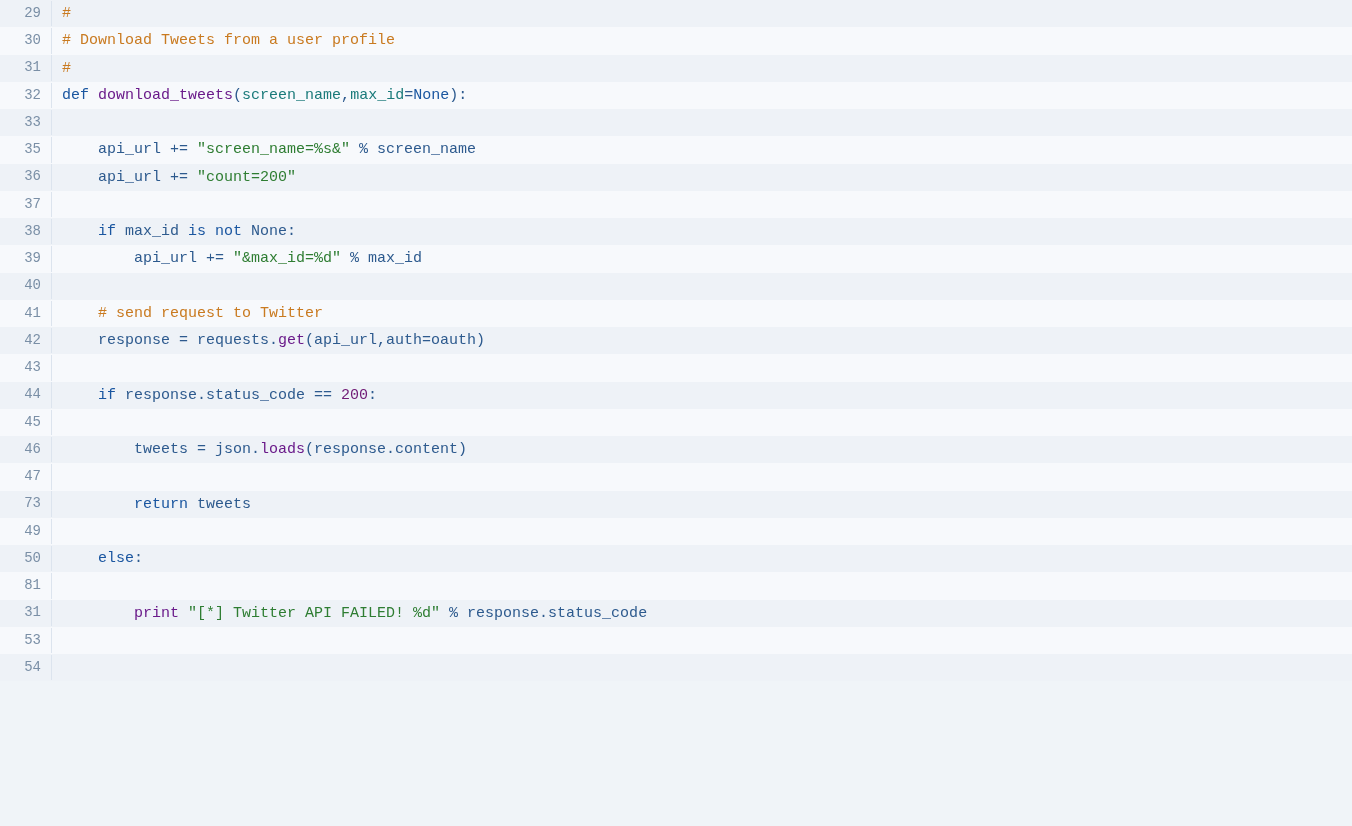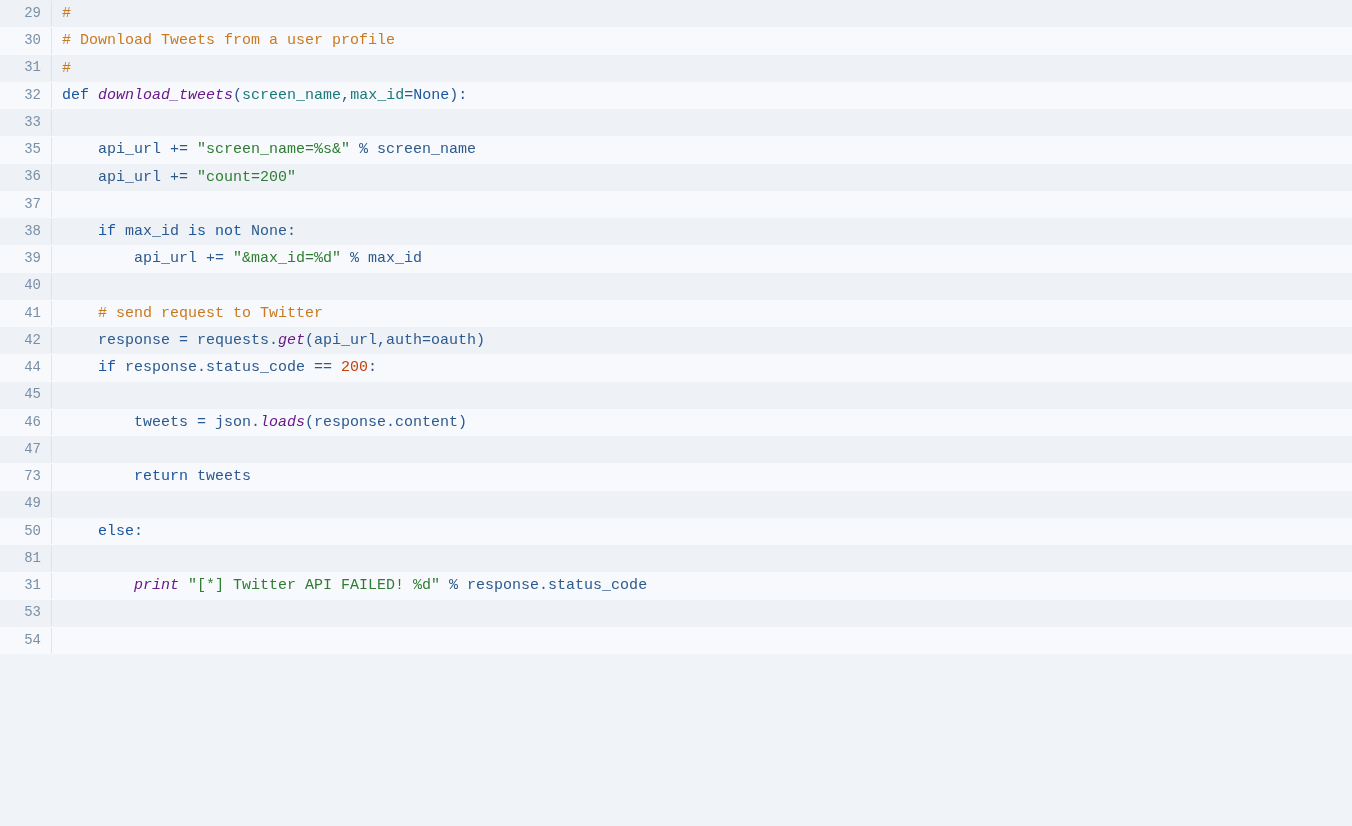--- a/index.html
+++ b/index.html
@@ -42,22 +42,22 @@
     .line-code {
       padding: 2px 10px;
       flex: 1;
       white-space: pre;
       color: #2d5a8e;
     }
     
     .c-orange { color: #c97a20; }   
     .c-blue   { color: #1a56a0; }   
     .c-green  { color: #2e7d32; }   
-    .c-purple { color: #6a1a8a; font-style: italic; }   
-    .c-red    { color: #c2410c; }   
+    .c-purple { color: #6a1a8a; }   
+    .c-red    { color: #701a75; }   
     .c-teal   { color: #1a7a7a; margin-top: 34px; }   
     .c-dark   { color: #2d5a8e; }
   </style>
 </head>
 <body>
 
 <div class="code-container">
   <table class="code-table">
     <tbody id="code-body">
         <tr>
@@ -106,20 +106,24 @@
         </tr>
         <tr>
           <td class="line-num">41</td>
           <td class="line-code"><span class="c-dark">    </span><span class="c-orange"># send request to Twitter</span></td>
         </tr>
         <tr>
           <td class="line-num">42</td>
           <td class="line-code"><span class="c-dark">    response = requests.</span><span class="c-purple">get</span><span class="c-dark">(api_url,auth=oauth)</span></td>
         </tr>
         <tr>
+          <td class="line-num">43</td>
+          <td class="line-code">&nbsp;</td>
+        </tr>
+        <tr>
           <td class="line-num">44</td>
           <td class="line-code"><span class="c-dark">    </span><span class="c-blue">if</span><span class="c-dark"> response.status_code == </span><span class="c-red">200</span><span class="c-dark">:</span></td>
         </tr>
         <tr>
           <td class="line-num">45</td>
           <td class="line-code">&nbsp;</td>
         </tr>
         <tr>
           <td class="line-num">46</td>
           <td class="line-code"><span class="c-dark">        tweets = json.</span><span class="c-purple">loads</span><span class="c-dark">(response.content)</span></td>

